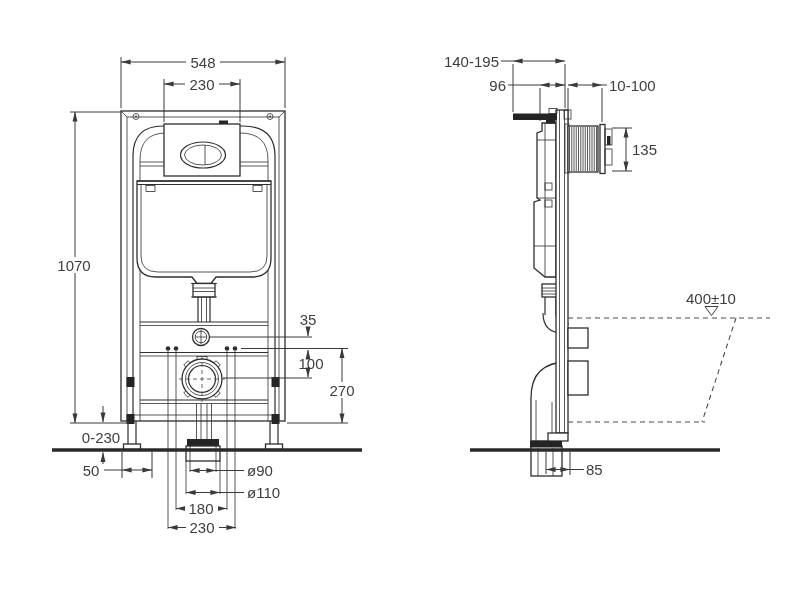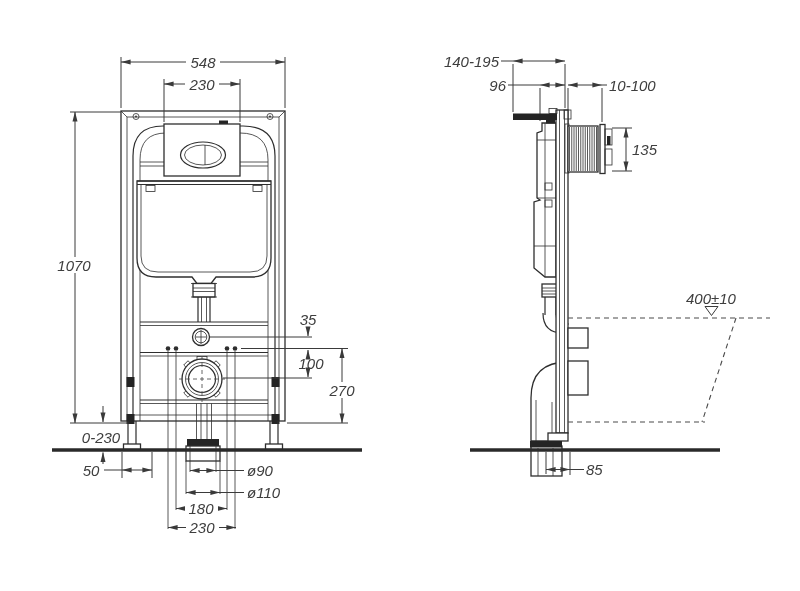--- a/index.html
+++ b/index.html
@@ -1,16 +1,16 @@
 <!DOCTYPE html>
 <html><head>
 <meta charset="utf-8">
 <style>
   html,body{margin:0;padding:0;background:#fff;}
-  .stage{width:800px;height:591px;background:#fff;position:relative;font-family:"Liberation Sans",sans-serif;font-style:italic;}
+  .stage{width:800px;height:591px;background:#fff;position:relative;font-family:"Liberation Sans",sans-serif;}
   svg text{font-family:"Liberation Sans",sans-serif;font-size:15px;fill:#3e3e3e;}
   .ln{stroke:#2e2e2e;fill:none;stroke-width:1.2;}
   .lnF{stroke:#2e2e2e;fill:#fff;stroke-width:1.3;}
   .thin{stroke:#2e2e2e;fill:none;stroke-width:0.8;}
   .dim{stroke:#3a3a3a;fill:none;stroke-width:1;}
   .dark{fill:#242424;stroke:none;}
   .floor{stroke:#2a2a2a;stroke-width:3.6;fill:none;}
   .dash{stroke:#4a4a4a;stroke-width:1.1;fill:none;stroke-dasharray:5 4;}
   .dashc{stroke:#555;stroke-width:0.9;fill:none;stroke-dasharray:4 3;}
   .bg{fill:#fff;stroke:none;}

